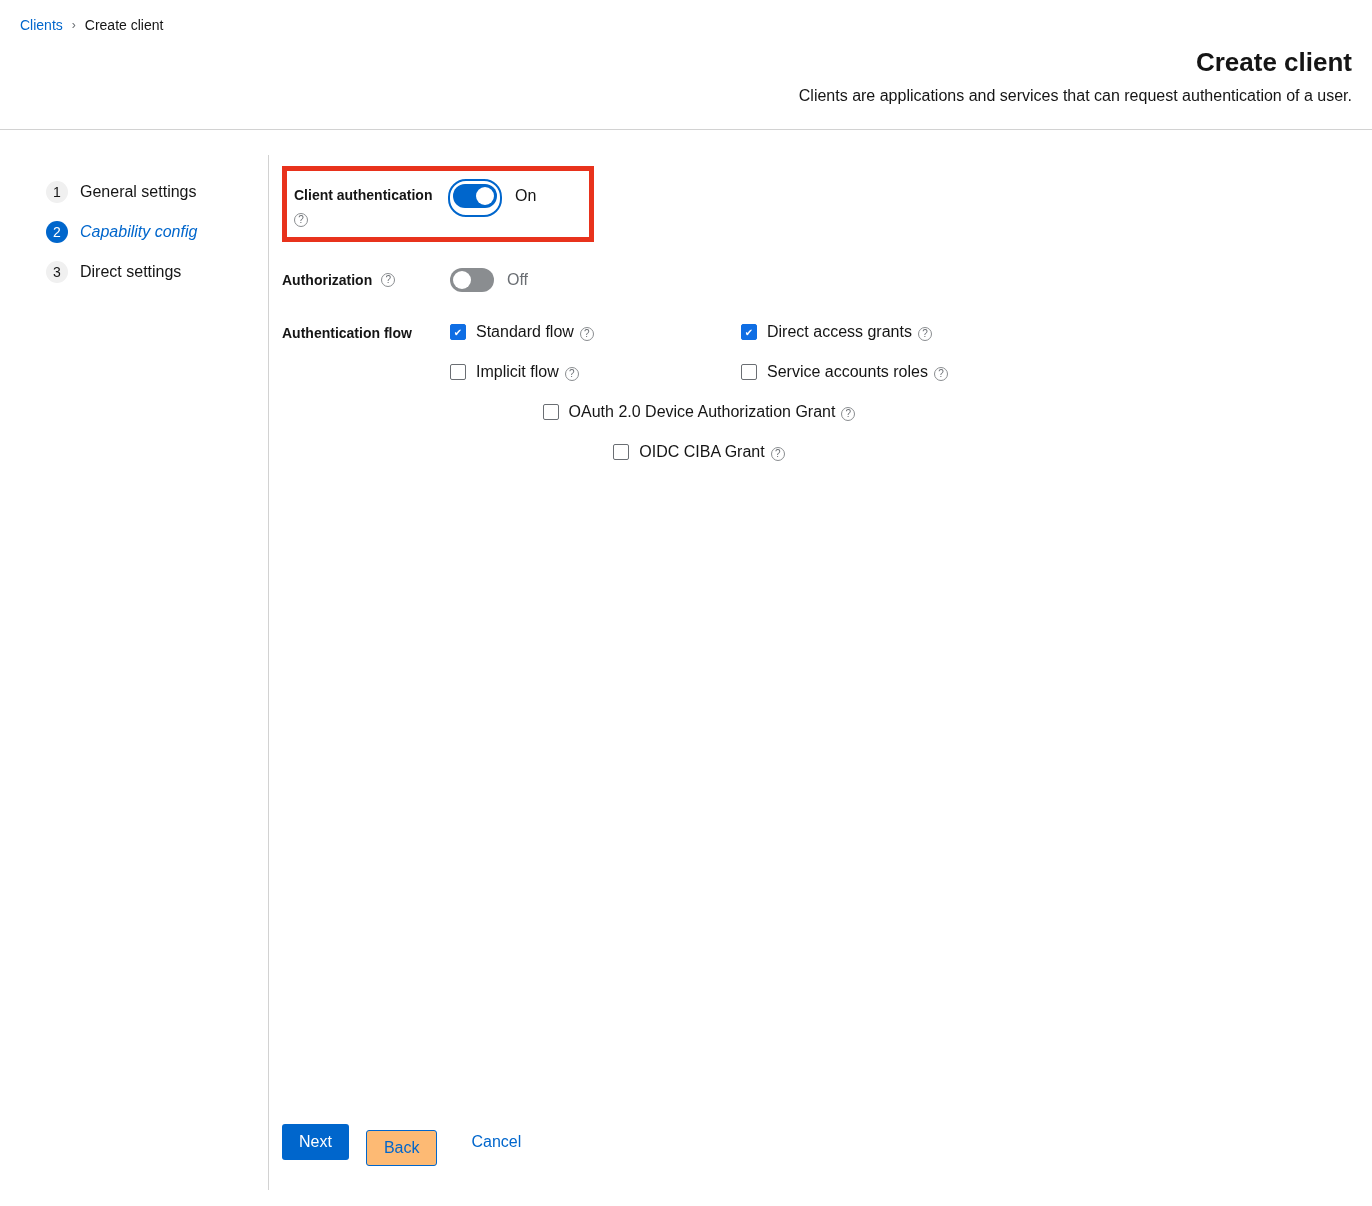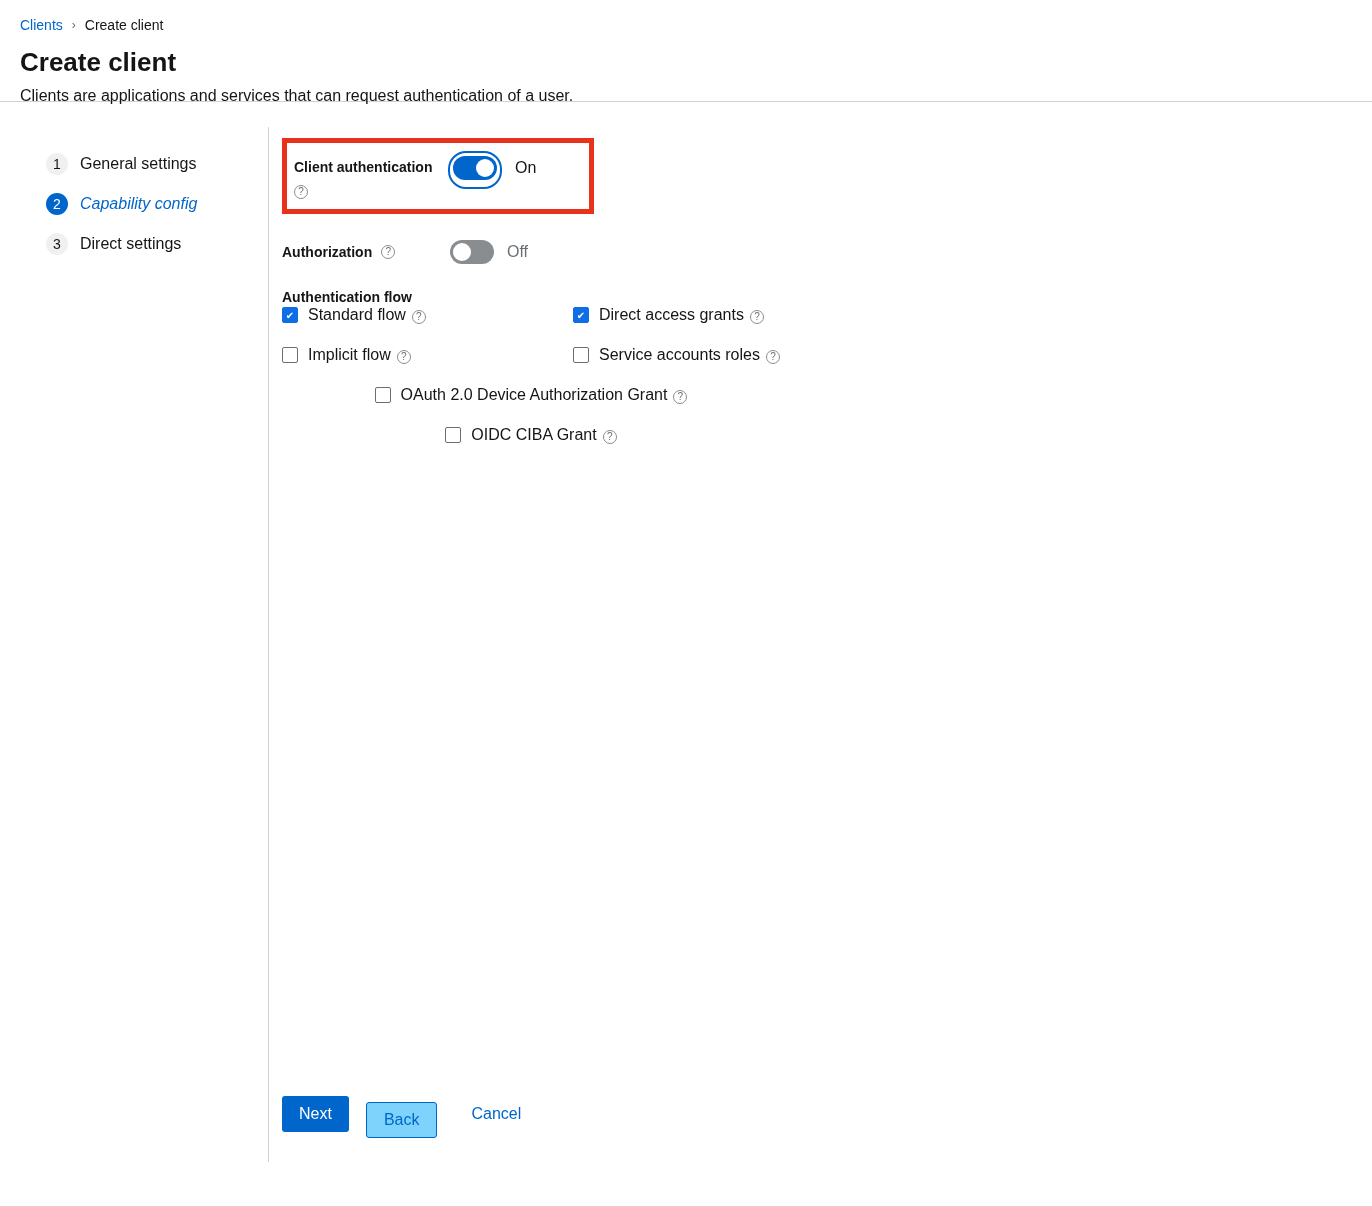--- a/index.html
+++ b/index.html
@@ -14,22 +14,23 @@
   }
   *{box-sizing:border-box;}
   html,body{margin:0;padding:0;}
   body{
     width:1372px;height:1206px;background:#fff;
     font-family:"Liberation Sans",sans-serif;color:var(--color-text);
     overflow:hidden;
   }
   
   .page-header{
-    height:102px;padding:17px 20px 0 20px;
+    height:130px;padding:17px 20px 0 20px;
     border-bottom:1px solid var(--color-divider);
+    text-align:right;
   }
   .breadcrumb{font-size:14px;display:flex;align-items:center;}
   .breadcrumb a{color:var(--color-primary);text-decoration:none;cursor:pointer;}
   .bc-sep{color:var(--color-muted);margin:0 9px;font-size:12px;line-height:1;}
   .bc-current{color:var(--color-text);}
   .page-title{font-size:26px;font-weight:700;margin:15px 0 0 0;line-height:1.1;}
   .page-subtitle{font-size:16px;margin:9px 0 0 0;line-height:1.3;}
   
   .content{display:flex;margin-top:25px;height:1035px;}
   .wizard-nav{
@@ -78,42 +79,42 @@
   .switch.on .knob{right:3px;}
   .switch.off{background:var(--color-toggle_off);}
   .switch.off .knob{left:3px;}
   .switch-state{font-size:16px;margin-left:13px;line-height:34px;}
   .switch-state.off{color:var(--color-muted);line-height:24px;}
   
   .authz-group{margin-top:26px;align-items:center;}
   .authz-label-col{width:168px;flex-direction:row;align-items:center;}
   .authz-label-col .help-icon{margin-left:9px;}
   
-  .flow-group{margin-top:23px;flex-direction:column;}
+  .flow-group{margin-top:31px;}
   .flow-label-col{width:168px;padding-top:1px;}
   .checkbox-grid{
     display:grid;grid-template-columns:291px auto;
     row-gap:22px;align-items:center;
   }
   .option{display:flex;align-items:center;cursor:pointer;}
   .option.span2{grid-column:1 / span 2;justify-content:center;}
   .checkbox{
     width:16px;height:16px;border:1px solid var(--color-muted);border-radius:2px;
     background:#fff;flex:0 0 16px;display:flex;align-items:center;justify-content:center;
     font-size:10px;color:#fff;cursor:pointer;
   }
   .checkbox.checked{background:var(--color-checkbox_checked);border-color:var(--color-checkbox_checked);}
   .option-label{font-size:16px;margin-left:10px;}
   .option .help-icon{margin-left:6px;position:relative;top:2px;}
   
   .actions{margin-top:auto;display:flex;align-items:center;}
   .btn{font-family:"Liberation Sans",sans-serif;font-size:16px;height:36px;
     padding:0 17px;border-radius:3px;cursor:pointer;}
   .btn-primary{background:var(--color-primary);color:#fff;border:none;}
-  .btn-secondary{background:#7dd3fc;color:var(--color-primary);border:1px solid var(--color-primary);margin-left:17px;margin-top:12px;}
+  .btn-secondary{background:#fdba74;color:var(--color-primary);border:1px solid var(--color-primary);margin-left:17px;margin-top:12px;}
   .btn-link{color:var(--color-primary);font-size:16px;text-decoration:none;margin-left:34px;cursor:pointer;}
 </style>
 </head>
 <body>
 
 <header class="page-header">
   <nav class="breadcrumb">
     <a>Clients</a>
     <span class="bc-sep">›</span>
     <span class="bc-current">Create client</span>

